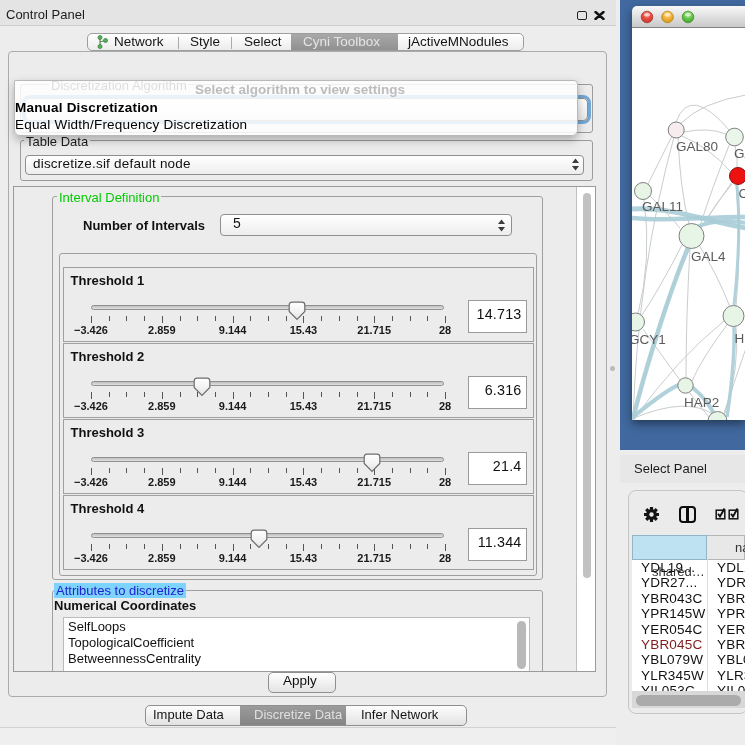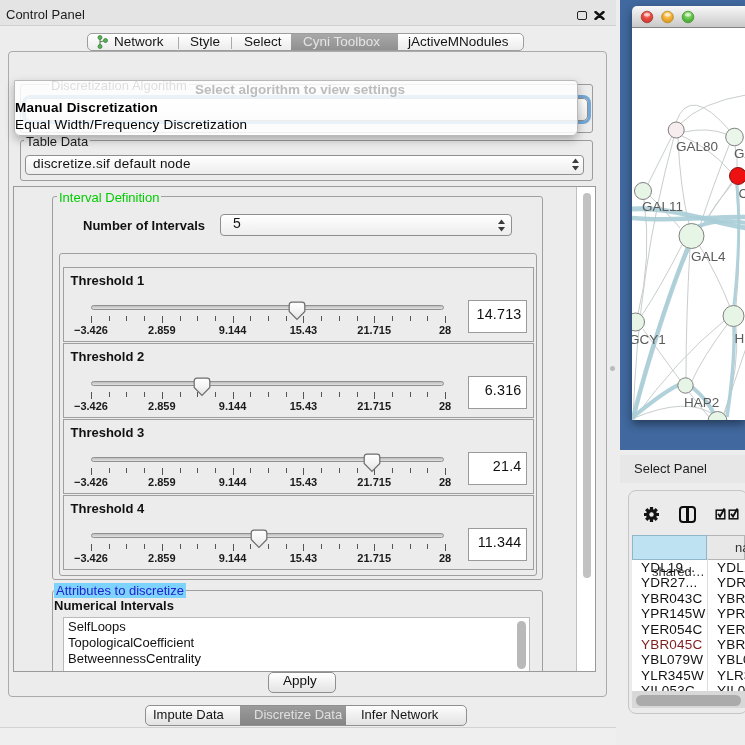--- a/index.html
+++ b/index.html
@@ -60,21 +60,21 @@
   <div class="txt" style="left:219px;top:27.5px;font-size:14px;color:#111;">5</div>
   <svg class="abs" style="left:482px;top:32px;" width="11" height="13" viewBox="0 0 11 13">
    <path d="M5.5,0.5 L9,5 L2,5 Z" fill="#3c3c3c"></path>
    <path d="M5.5,12.5 L9,8 L2,8 Z" fill="#3c3c3c"></path>
   </svg>
 
   <div class="abs" style="left:44.5px;top:66px;width:478px;height:323px;border:1px solid #9f9f9f;border-radius:3px;"></div>
 
   <div class="abs" style="left:38px;top:403px;width:491px;height:100px;border:1px solid #9f9f9f;border-radius:3px;"></div>
   <div class="txt" style="left:40px;top:396px;font-size:13px;color:#2222cc;background:#7dd3fc;padding:0 2px;">Attributes to discretize</div>
-  <div class="txt" style="left:40px;top:411px;font-size:13px;font-weight:bold;color:#111;">Numerical Intervals</div>
+  <div class="txt" style="left:40px;top:411px;font-size:13px;font-weight:bold;color:#111;">Numerical Coordinates</div>
   <div class="abs" style="left:49px;top:430px;width:467px;height:60px;background:#ffffff;border:1px solid #bbb;"></div>
   <div class="txt" style="left:54px;top:432px;font-size:13px;color:#111;">SelfLoops</div>
   <div class="txt" style="left:54px;top:448px;font-size:13px;color:#111;">TopologicalCoefficient</div>
   <div class="txt" style="left:54px;top:464px;font-size:13px;color:#111;">BetweennessCentrality</div>
   <div class="abs" style="left:503px;top:434px;width:9px;height:48px;background:#b9b9b9;border-radius:5px;"></div>
 
   <div class="abs" style="left:562px;top:0;width:21px;height:486px;background:#ffffff;border-left:1px solid #c0c0c0;"></div>
   <div class="abs" style="left:569px;top:6px;width:8px;height:385px;background:#c2c2c2;border-radius:4px;"></div>
 <div class="abs" style="left:48.5px;top:80px;width:471px;height:75px;border:1px solid #9f9f9f;background:#ececec;">
       <div class="txt" style="left:7px;top:5px;font-size:13px;font-weight:bold;color:#111;">Threshold 1</div>

